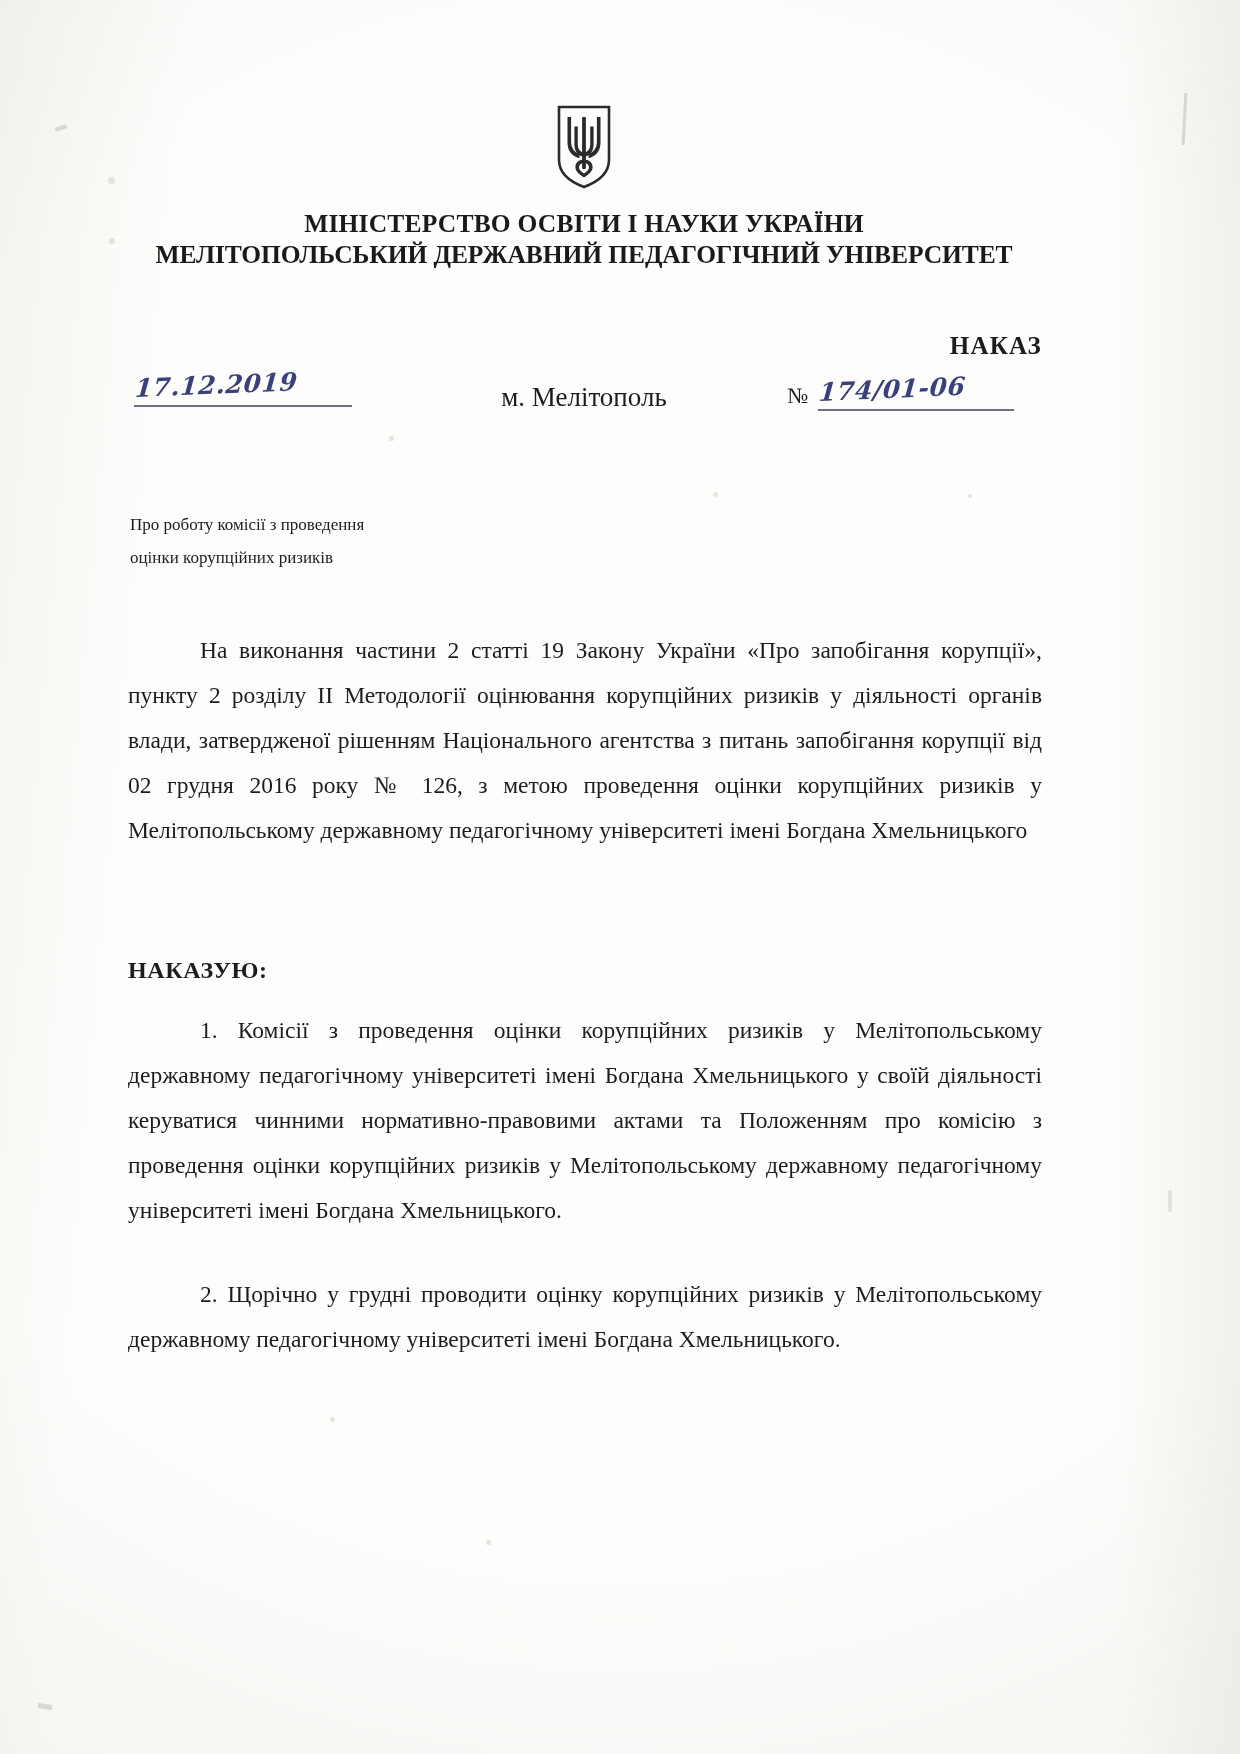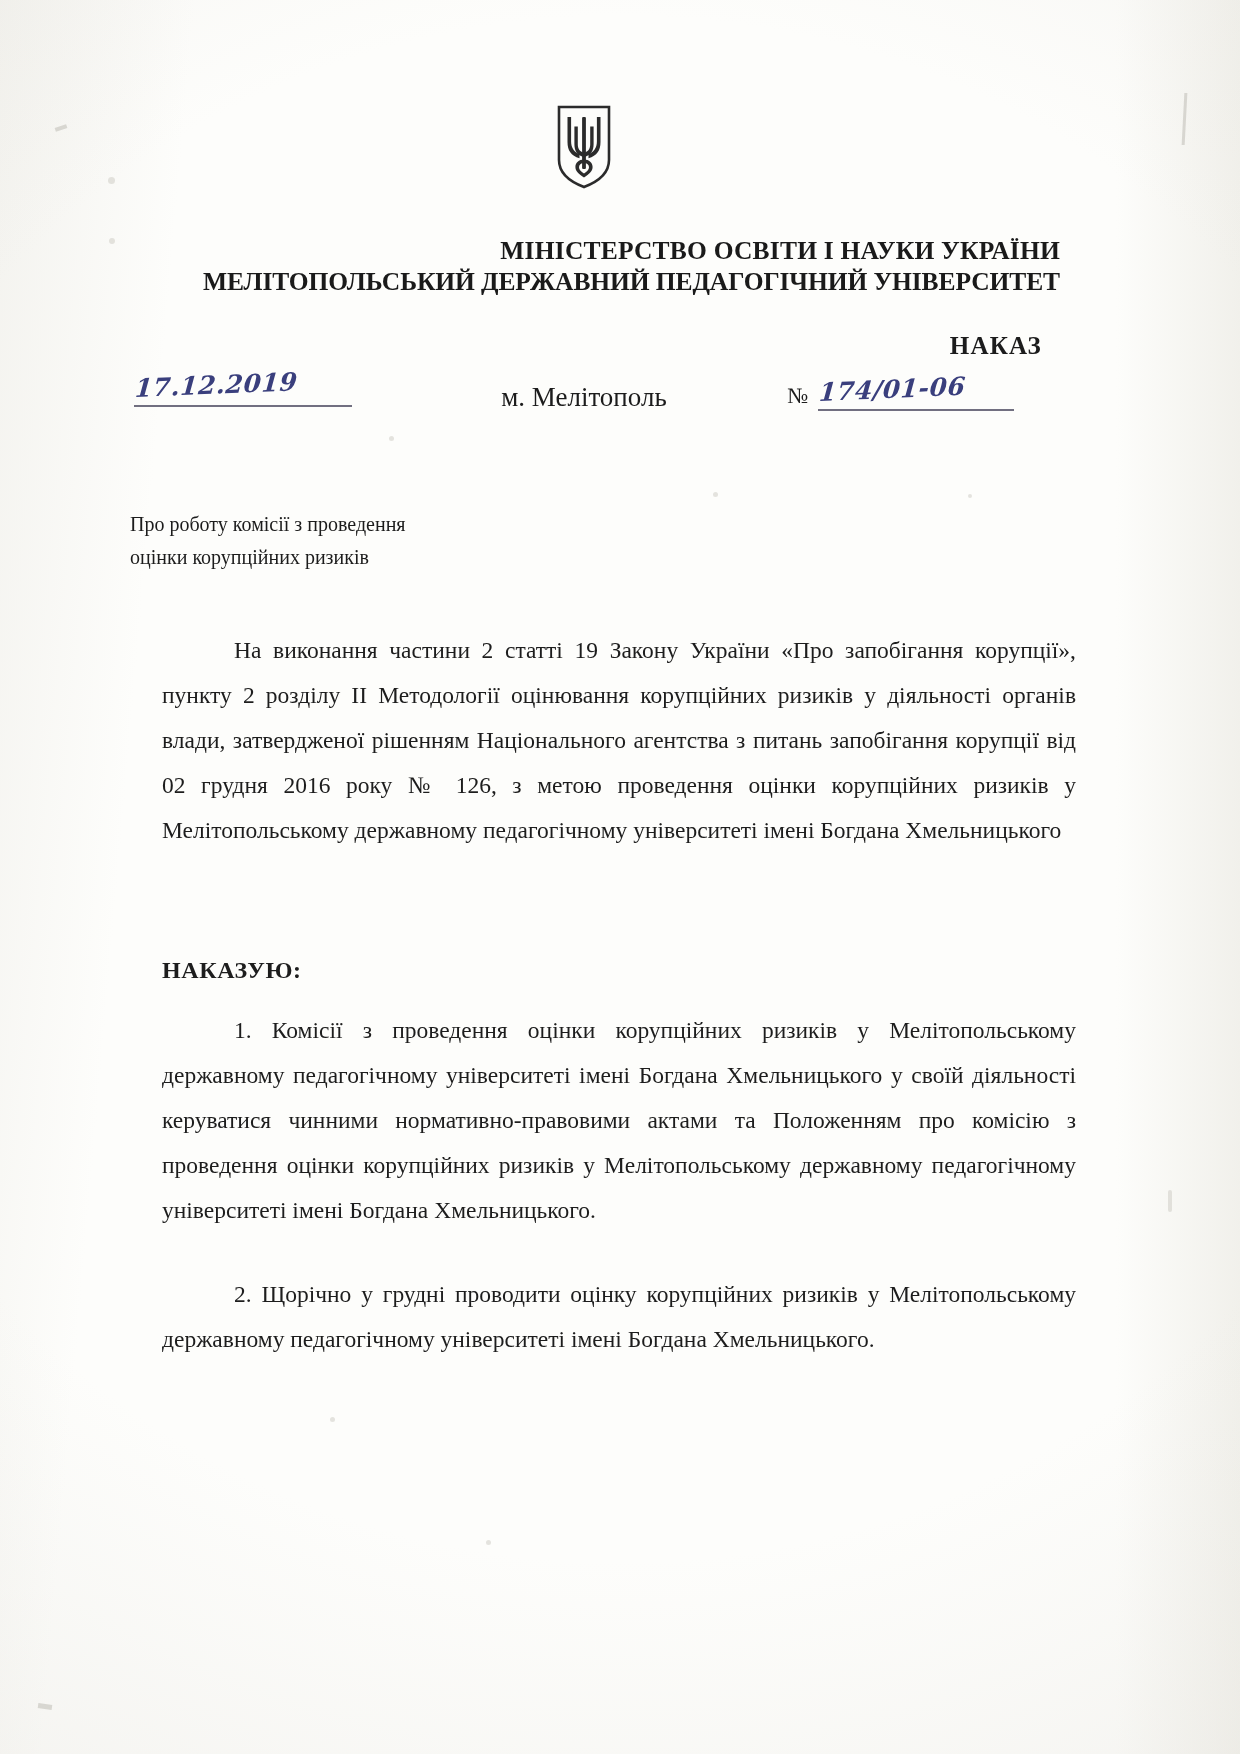--- a/index.html
+++ b/index.html
@@ -69,22 +69,21 @@
     width: 56px;
     height: 86px;
   }
 
   
   .org-block {
     position: absolute;
     top: 208px;
     left: -18px;
     width: 952px;
-    text-align: right;
-    margin-top: 27px;
+    text-align: center;
   }
   .org-line {
     font-family: "Liberation Serif", "DejaVu Serif", serif;
     font-weight: bold;
     font-size: 25.5px;
     letter-spacing: .2px;
     line-height: 31px;
     color: #1a1a1a;
     white-space: nowrap;
   }
@@ -164,30 +163,29 @@
   .no-rule { width: 196px; }
 
   .no-value-wrap { position: relative; }
 
   
   .subject {
     position: absolute;
     top: 508px;
     left: 4px;
     width: 520px;
-    font-size: 20px;
+    font-size: 17px;
     line-height: 33px;
   }
 
   
   .body-block {
     position: absolute;
     left: 2px;
     width: 914px;
-    margin-left: 34px;
   }
   .para {
     font-size: 23.5px;
     line-height: 45px;
     text-align: justify;
     text-justify: inter-word;
     text-indent: 72px;
     margin: 0;
     color: #1d1d1d;
   }

